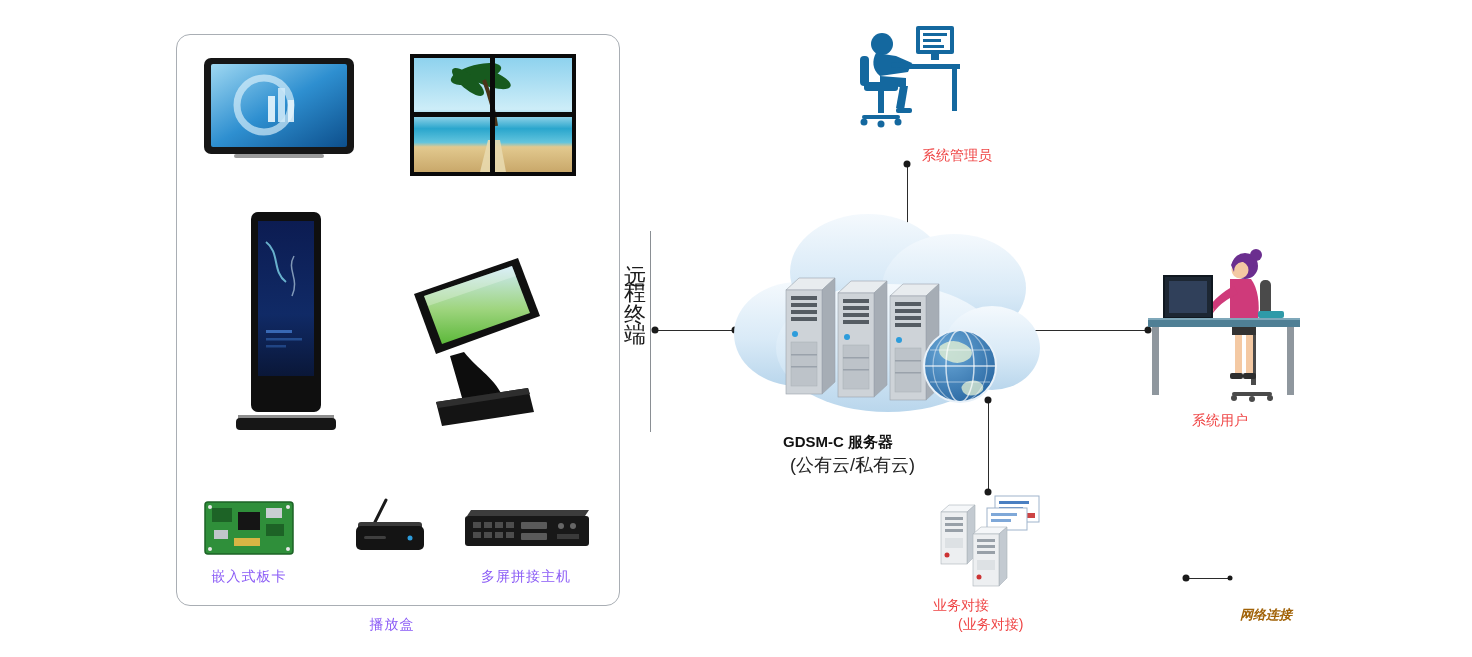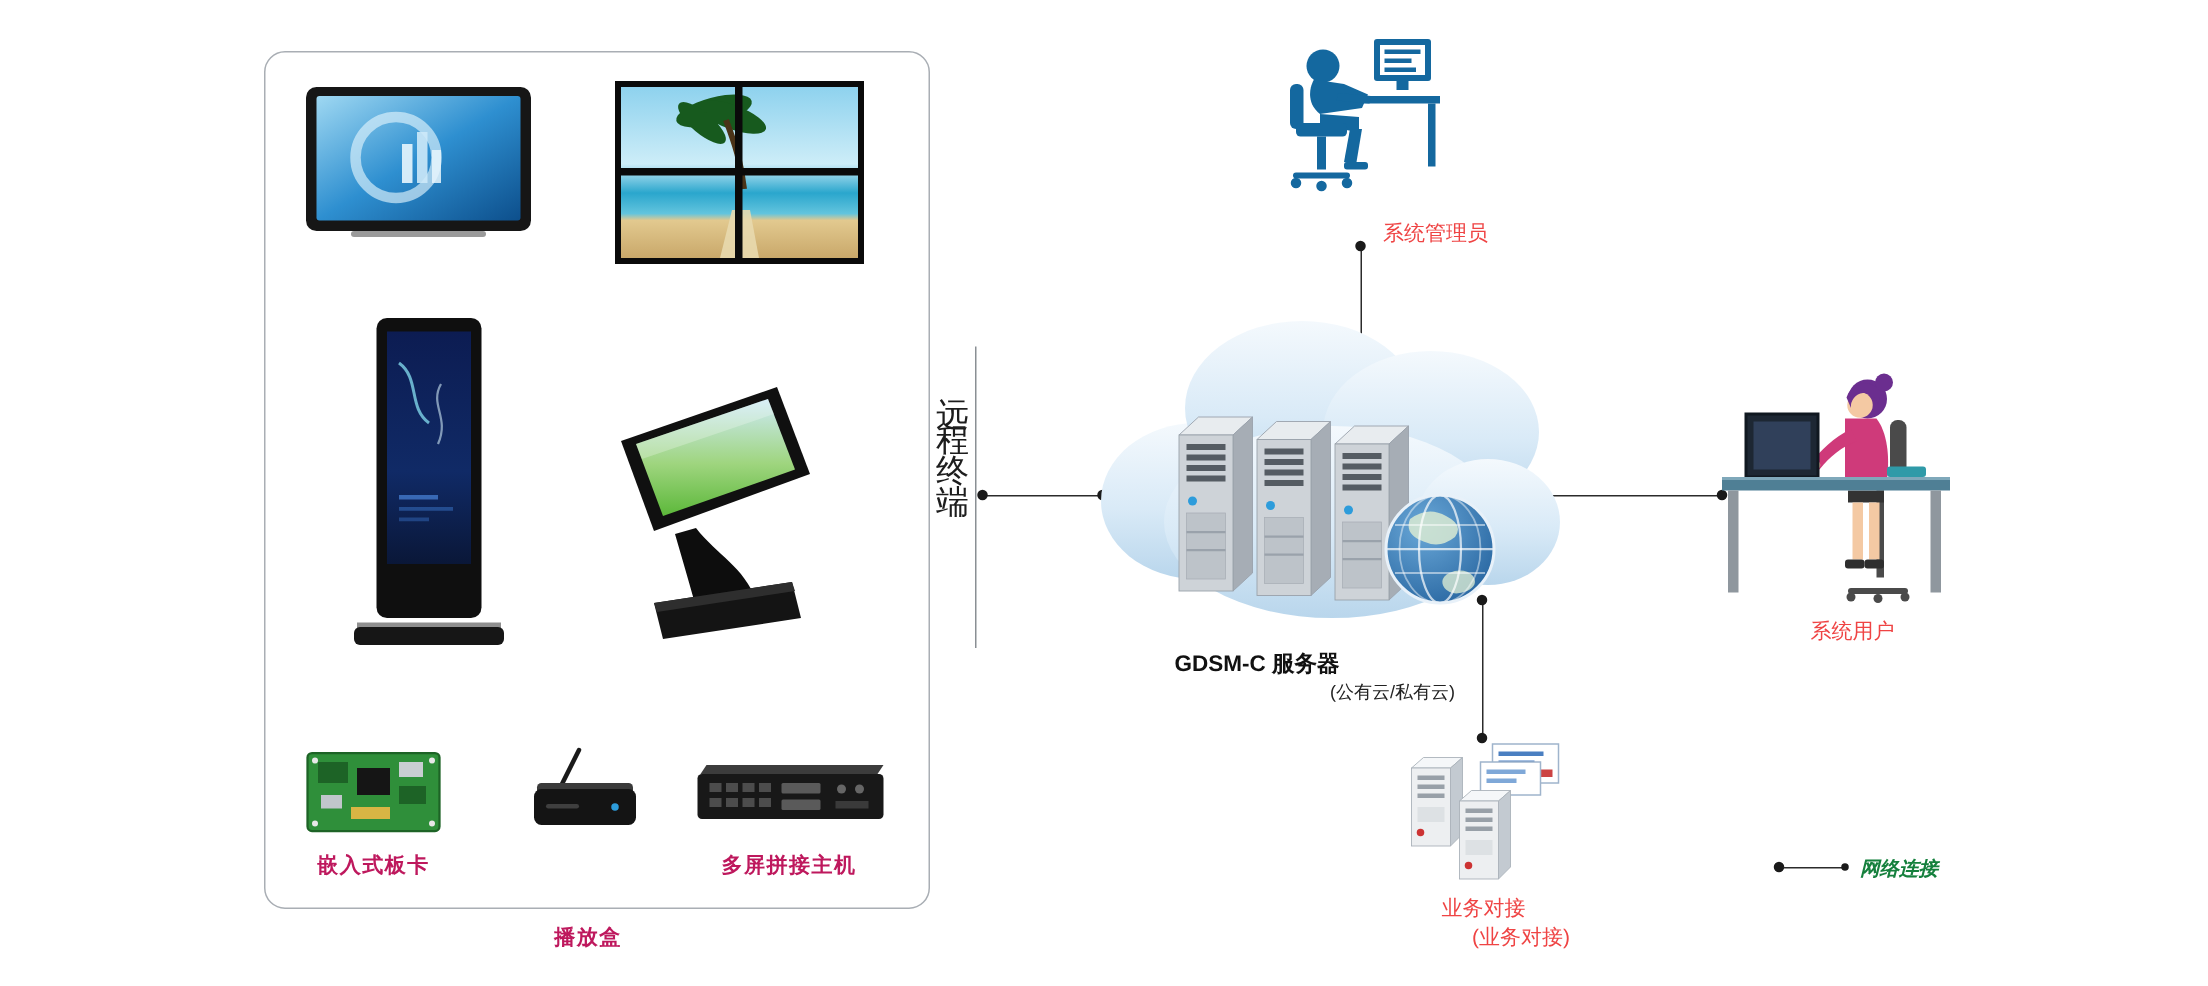--- a/index.html
+++ b/index.html
@@ -6,28 +6,28 @@
   html,body { background:#fff; }
   .canvas {
     position:relative; width:1472px; height:657px; background:#ffffff;
     font-family:"Liberation Sans","DejaVu Sans",sans-serif; overflow:hidden;
   }
   .abs { position:absolute; }
   .panel {
     position:absolute; border:1.5px solid #a9aeb4; border-radius:14px; background:#fff;
   }
   .hw-label {
-    position:absolute; font-size:14px; font-weight:bold; color:#be185d; text-align:center;
+    position:absolute; font-size:14px; font-weight:normal; color:#8b5cf6; text-align:center;
     letter-spacing:1px;
   }
   .node-label { position:absolute; font-size:14px; color:#ef4444; }
-  .node-label.center { text-align:center; }
+  .node-label.center { }
   .cloud-title { position:absolute; font-size:15px; font-weight:bold; color:#111; text-align:center; }
-  .cloud-sub { position:absolute; font-size:12px; color:#222; text-align:right; }
-  .legend-label { position:absolute; font-size:13px; font-weight:bold; font-style:italic; color:#15803d; }
+  .cloud-sub { position:absolute; font-size:18px; color:#222; text-align:left; }
+  .legend-label { position:absolute; font-size:13px; font-weight:bold; font-style:italic; color:#a16207;margin-top:36px; }
   .line { position:absolute; background:#2b2b2b; }
   .dot {
     position:absolute; width:7px; height:7px; background:#1a1a1a; border-radius:50%;
     transform:translate(-50%,-50%);
   }
   .dot.small { width:5px; height:5px; }
   .vtext {
     position:absolute; writing-mode:vertical-rl; text-orientation:upright;
     letter-spacing:19px; font-size:22px; color:#1d1d1d;
   }

